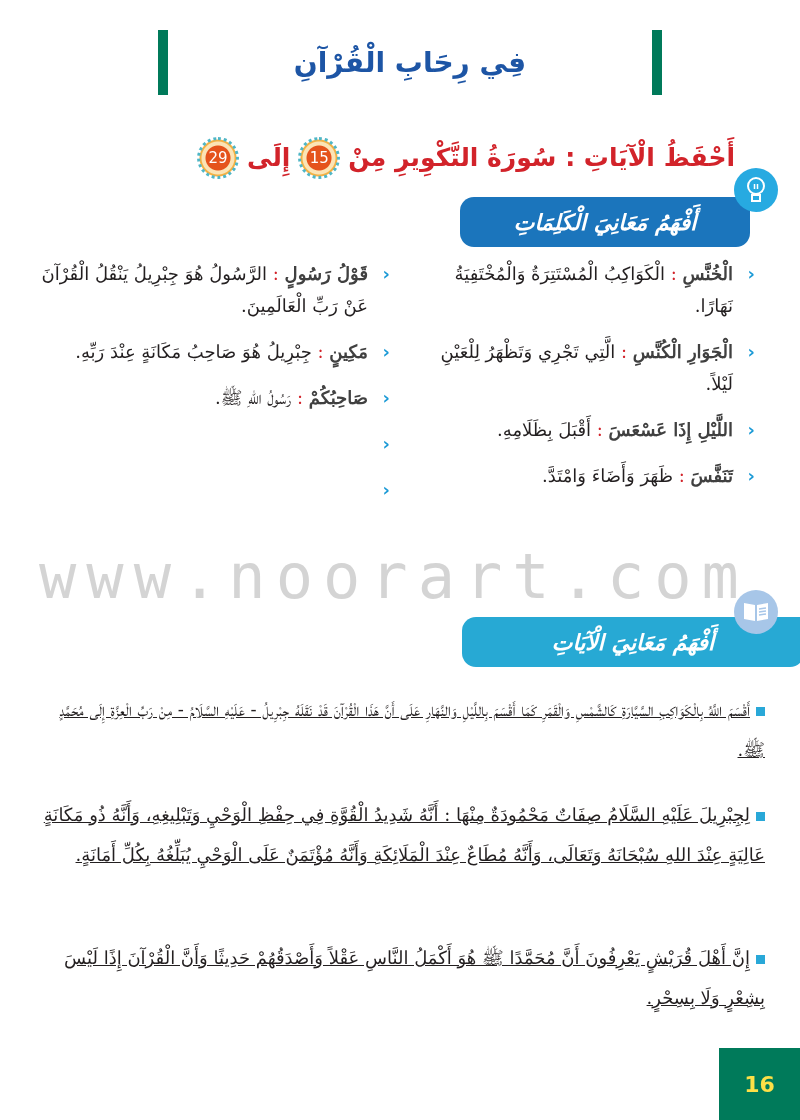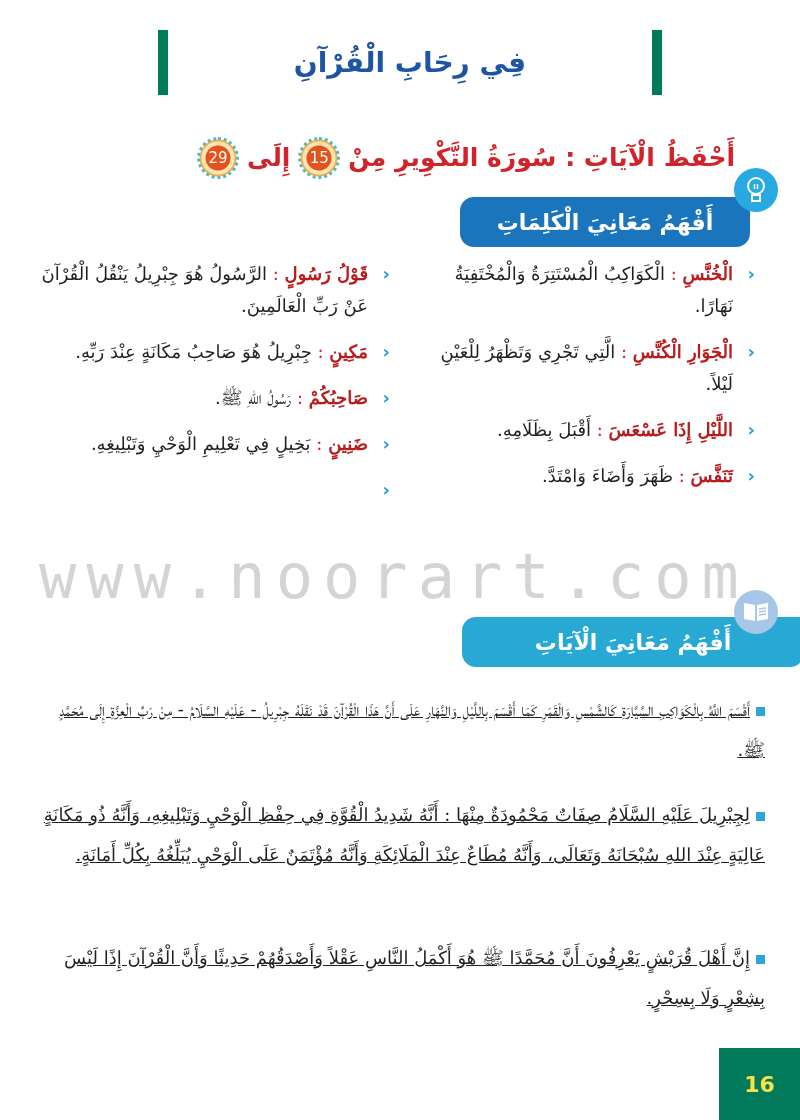--- a/index.html
+++ b/index.html
@@ -31,37 +31,38 @@
     color: #fff; font-size: 15px; font-weight: normal; font-family: "DejaVu Sans", sans-serif;
   }
   .ayah-badge::after {
     content: ""; position: absolute; inset: 0; border-radius: 50%;
     border: 3px dotted #4fb6c6;
   }
   .section-header {
     position: absolute; direction: rtl; display: flex; align-items: center; justify-content: center;
     color: #fff; font-family: "DejaVu Sans", sans-serif; font-weight: bold; font-size: 22px;
     border-radius: 14px 4px 14px 14px;
+    font-style: italic;
   }
   .sh-words { top: 197px; left: 460px; width: 290px; height: 50px; background: #1b75bc; }
   .sh-verses { top: 617px; left: 462px; width: 342px; height: 50px; background: #27a9d4; }
   .sh-icon {
     position: absolute; width: 44px; height: 44px; border-radius: 50%;
     display: flex; align-items: center; justify-content: center;
   }
   .sh-icon-bulb { top: 168px; left: 734px; background: #27aae1; }
   .sh-icon-book { top: 590px; left: 734px; background: #a7c6e8; }
   .words-col {
     position: absolute; direction: rtl; font-size: 18px; line-height: 32px;
   }
   .col-right { top: 258px; left: 420px; width: 335px; }
   .col-left { top: 258px; left: 30px; width: 360px; }
   .word-item { display: flex; align-items: flex-start; margin-bottom: 14px; }
   .bullet { color: #1b9ad6; font-family: "DejaVu Sans", sans-serif; font-weight: bold; font-size: 18px; width: 22px; flex: none; }
-  .term { color: #b91c1c; font-weight: bold; }
+  .term { color: #404040; font-weight: bold; }
   .colon { color: #d2232a; }
   .watermark {
     position: absolute; top: 540px; left: 0; width: 788px; text-align: center;
     font-family: "DejaVu Sans Mono", monospace; font-size: 62px; color: rgba(160,160,160,0.45);
     letter-spacing: 10px; pointer-events: none;
   }
   .verse-block {
     position: absolute; left: 30px; width: 735px; direction: rtl;
     font-size: 18px; line-height: 40px; text-decoration: underline;
   }
@@ -128,21 +129,20 @@
   <div class="word-item">
     <span class="bullet">‹</span>
     <div><span class="term">مَكِينٍ</span><span class="colon"> : </span><span>جِبْرِيلُ هُوَ صَاحِبُ مَكَانَةٍ عِنْدَ رَبِّهِ.</span></div>
   </div>
   <div class="word-item">
     <span class="bullet">‹</span>
     <div><span class="term">صَاحِبُكُمْ</span><span class="colon"> : </span><span>رَسُولُ اللهِ ﷺ.</span></div>
   </div>
   <div class="word-item">
     <span class="bullet">‹</span>
-    <div><span class="term">ضَنِينٍ</span><span class="colon"> : </span><span>بَخِيلٍ فِي تَعْلِيمِ الْوَحْيِ وَتَبْلِيغِهِ.</span></div>
   </div>
   <div class="word-item">
     <span class="bullet">‹</span>
   </div>
 </div>
 
 <div class="watermark">www.noorart.com</div>
 
 <div class="section-header sh-verses">
   <span>أَفْهَمُ مَعَانِيَ الْآيَاتِ</span>

